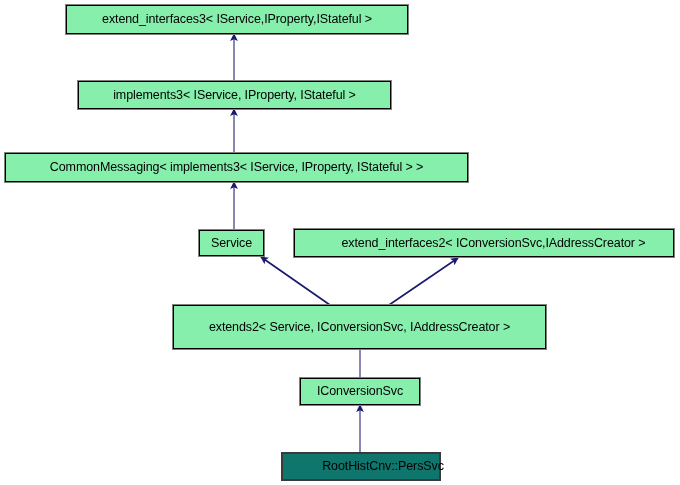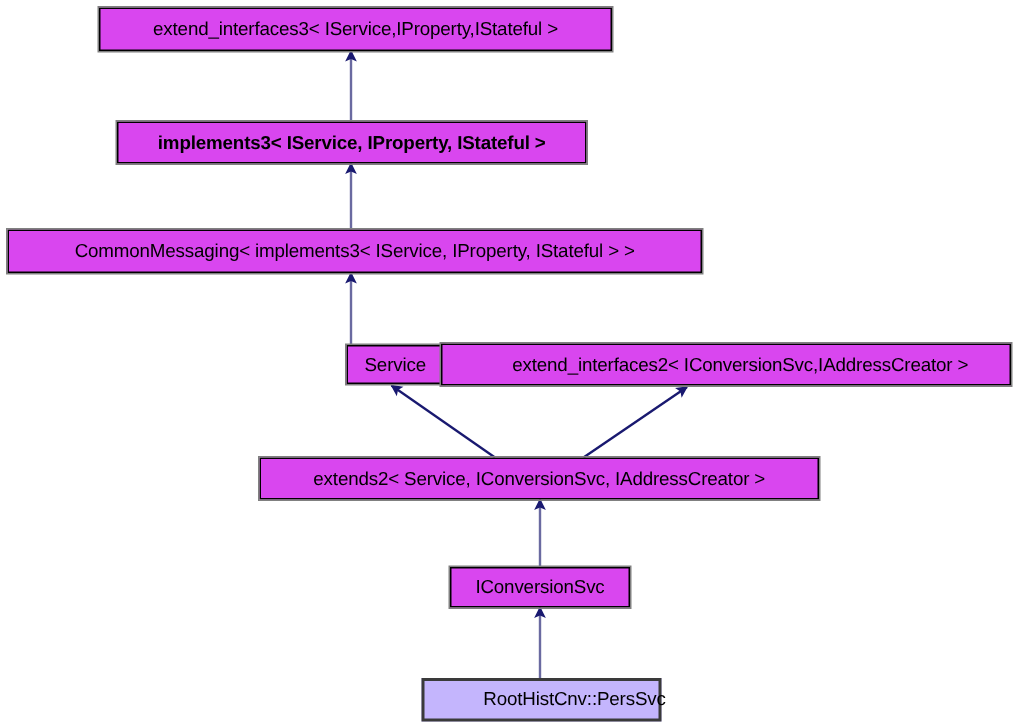--- a/index.html
+++ b/index.html
@@ -26,35 +26,35 @@
     position: absolute;
     left: 0;
     top: 0;
     width: 680px;
     height: 485px;
     pointer-events: none;
   }
   .node {
     position: absolute;
     box-sizing: border-box;
-    background: #d946ef;
+    background: #86efac;
     border: 1px solid #000000;
     outline: 1px solid #808080;
     outline-offset: 0px;
     display: flex;
     align-items: center;
     justify-content: center;
     white-space: nowrap;
     color: #000000;
     font-size: 12.5px;
     letter-spacing: -0.1px;
     line-height: 1;
   }
   .node.highlight {
-    background: #c4b5fd;
+    background: #0f766e;
     border: 2px solid #3a3a3a;
     outline: none;
     padding-left: 44px;
   }
   .node-label {
     display: block;
     padding: 0 4px;
   }
 </style>
 </head>
@@ -76,33 +76,33 @@
         <line x1="389" y1="305" x2="458" y2="258" stroke="#191970" stroke-width="1.6" marker-end="url(#arrowhead)"></line>
         <line x1="360" y1="378" x2="360" y2="333" stroke="#6a6aa0" stroke-width="1.6" marker-end="url(#arrowhead)"></line>
         <line x1="360" y1="452" x2="360" y2="405" stroke="#6a6aa0" stroke-width="1.6" marker-end="url(#arrowhead)"></line>
       </g>
   </svg>
 
   <div id="node-group">
       <div class="node" style="left: 66px; top: 5px; width: 342px; height: 29px;">
         <span class="node-label">extend_interfaces3&lt; IService,IProperty,IStateful &gt;</span>
       </div>
-      <div class="node" style="left: 78px; top: 81px; width: 313px; height: 28px; font-weight: bold;">
+      <div class="node" style="left: 78px; top: 81px; width: 313px; height: 28px;">
         <span class="node-label">implements3&lt; IService, IProperty, IStateful &gt;</span>
       </div>
       <div class="node" style="left: 5px; top: 153px; width: 463px; height: 29px;">
         <span class="node-label">CommonMessaging&lt; implements3&lt; IService, IProperty, IStateful &gt; &gt;</span>
       </div>
-      <div class="node" style="left: 199px; top: 230px; width: 65px; height: 26px; margin-left: 32px;">
+      <div class="node" style="left: 199px; top: 230px; width: 65px; height: 26px;">
         <span class="node-label">Service</span>
       </div>
       <div class="node" style="left: 294px; top: 229px; width: 380px; height: 28px; padding-left: 19px;">
         <span class="node-label">extend_interfaces2&lt; IConversionSvc,IAddressCreator &gt;</span>
       </div>
-      <div class="node" style="left: 173px; top: 305px; width: 373px; height: 28px;">
+      <div class="node" style="left: 173px; top: 305px; width: 373px; height: 44px;">
         <span class="node-label">extends2&lt; Service, IConversionSvc, IAddressCreator &gt;</span>
       </div>
       <div class="node" style="left: 300px; top: 378px; width: 120px; height: 27px;">
         <span class="node-label">IConversionSvc</span>
       </div>
       <div class="node highlight" style="left: 281px; top: 452px; width: 160px; height: 29px;">
         <span class="node-label">RootHistCnv::PersSvc</span>
       </div>
     </div>
 

